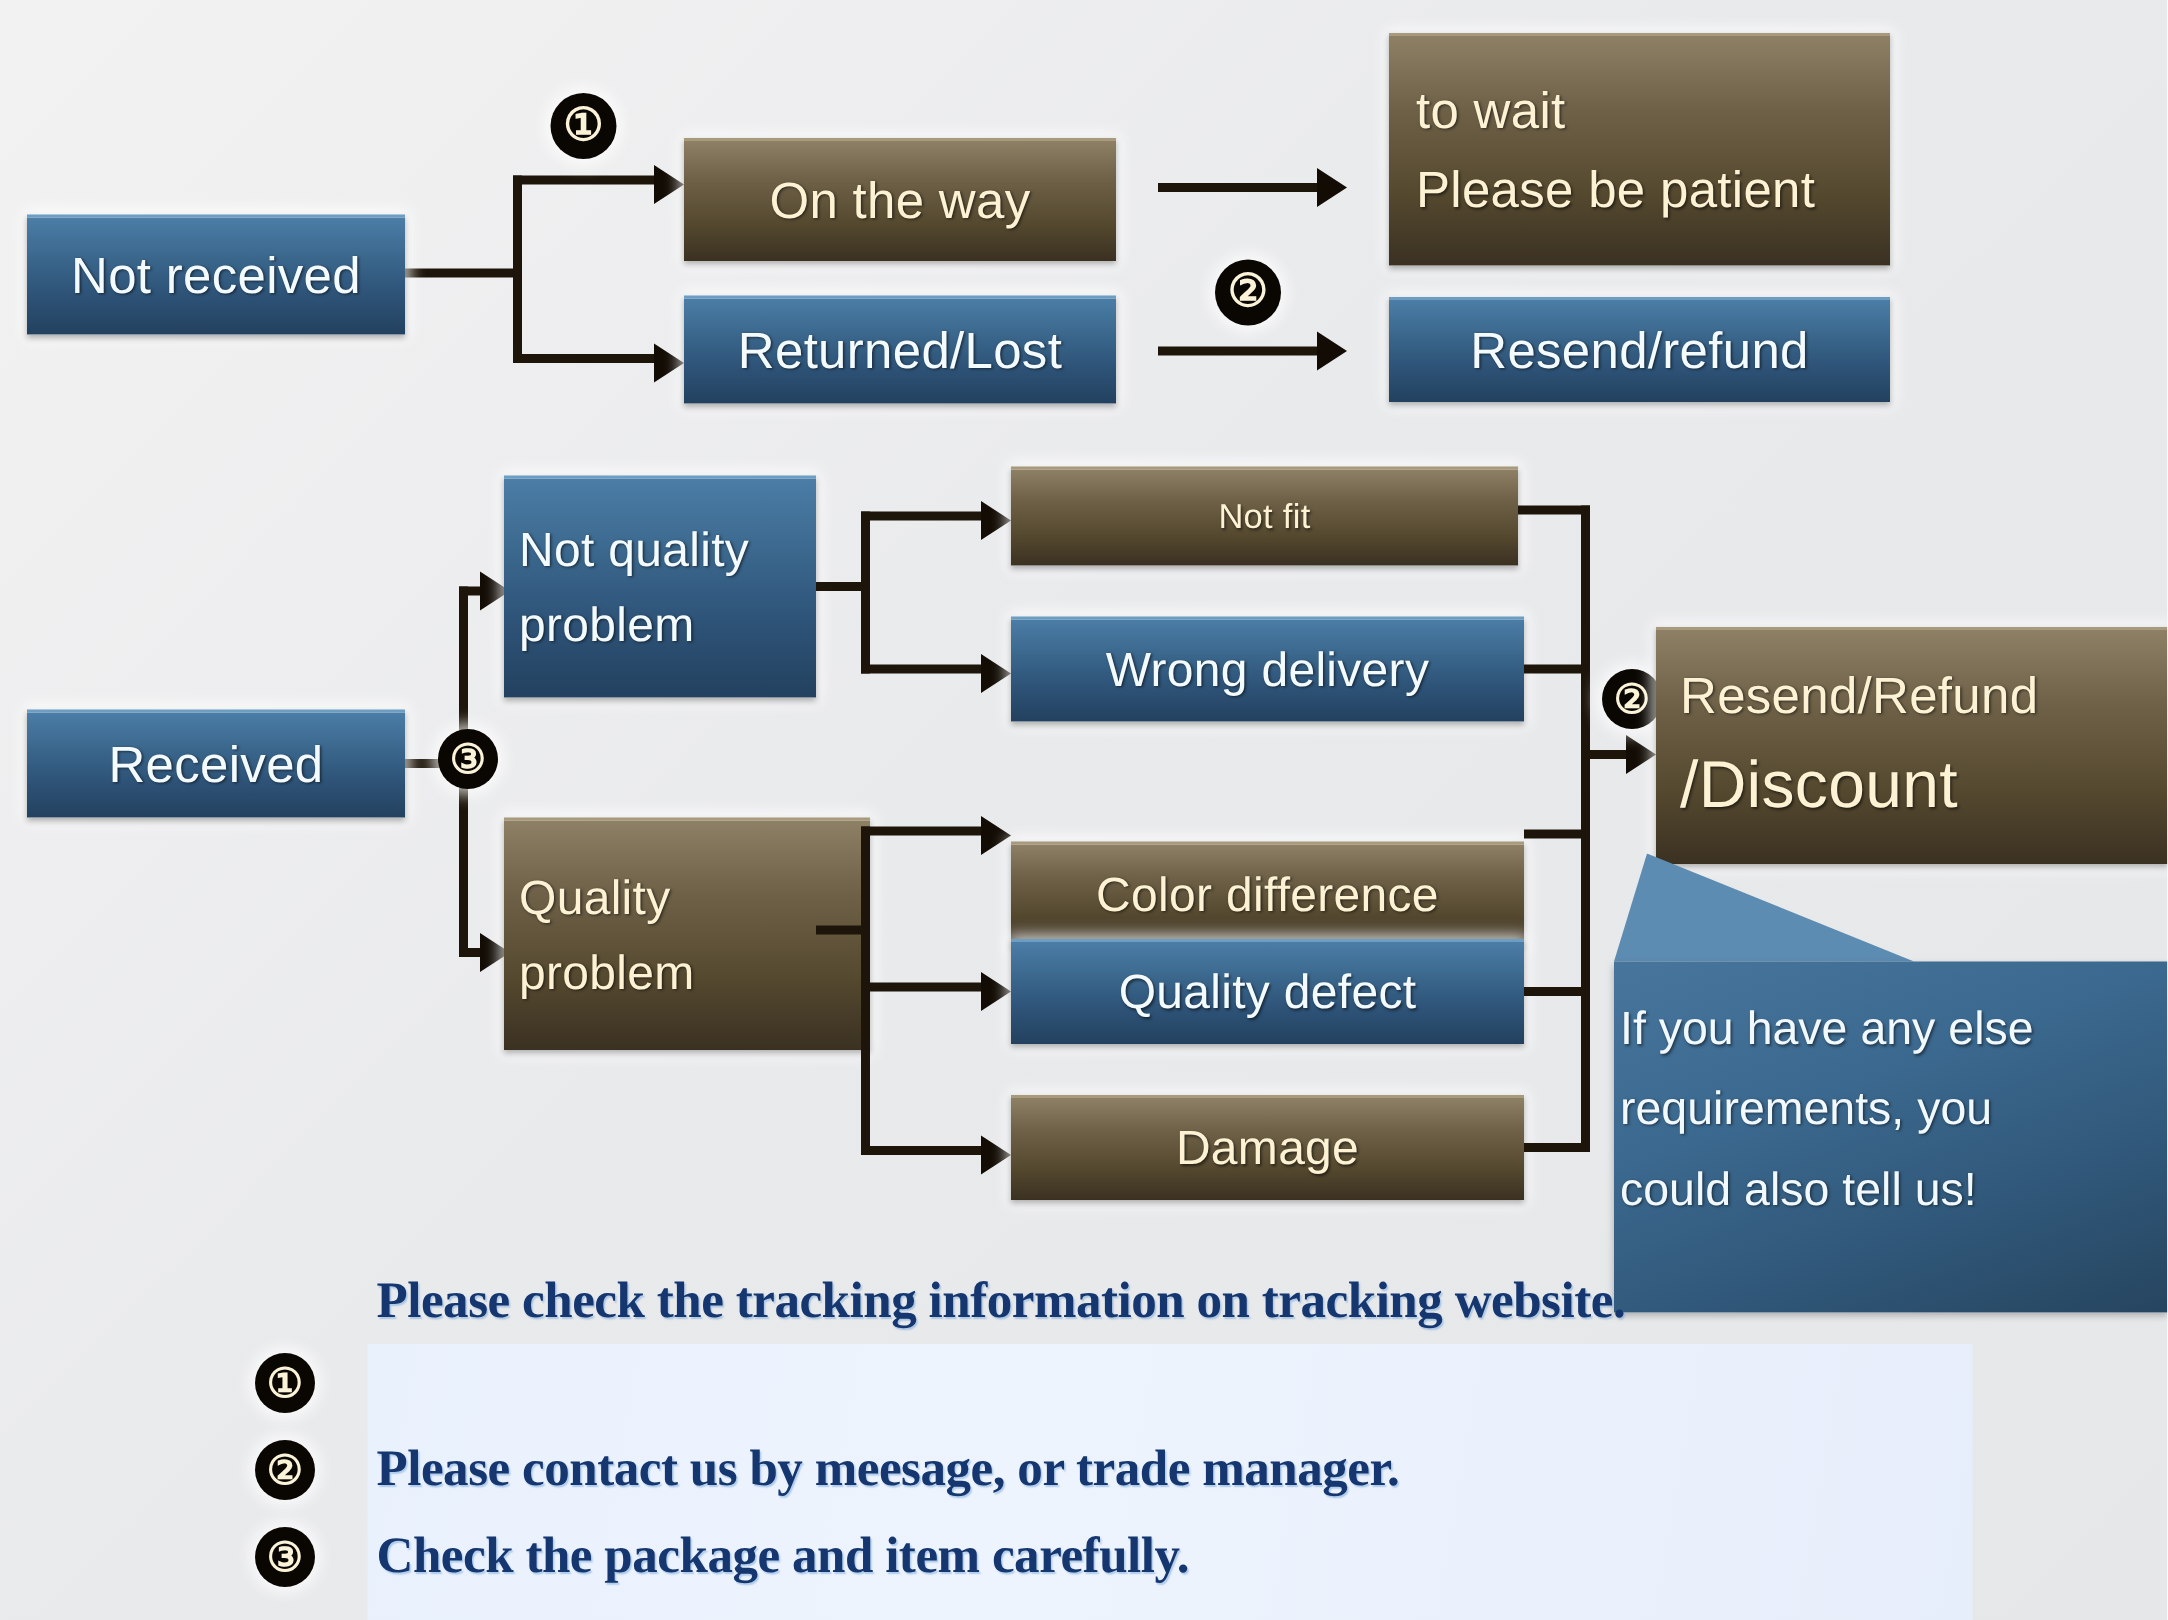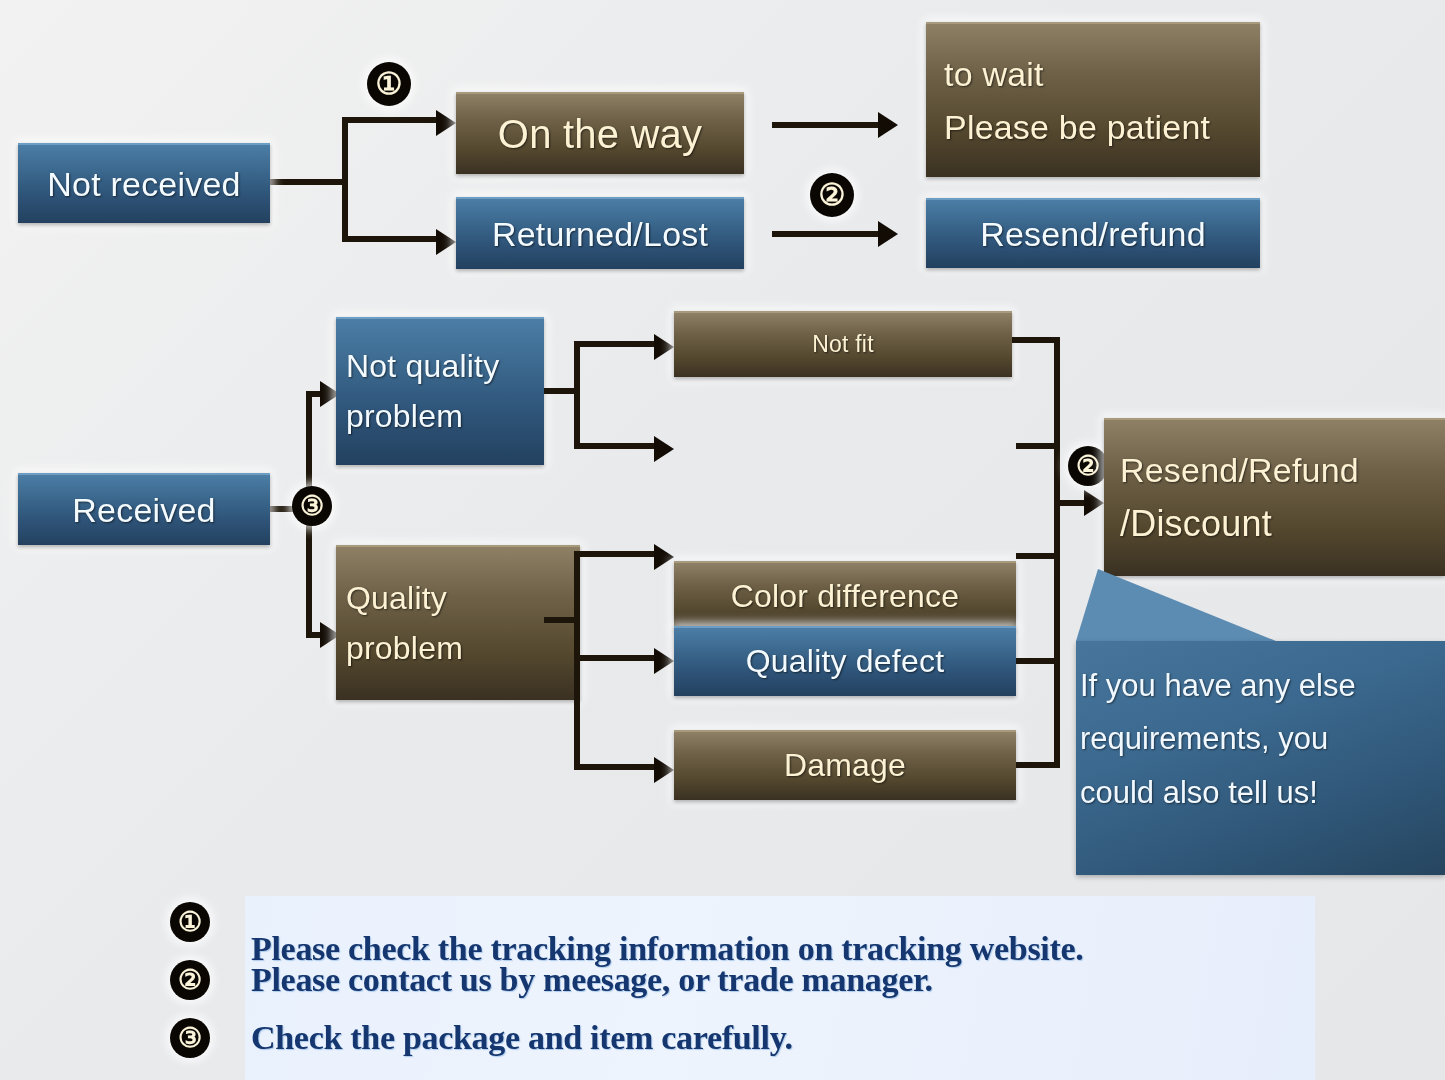--- a/index.html
+++ b/index.html
@@ -123,21 +123,21 @@
   <div class="arrow" style="left:436px; top:110px;"></div>
   <div class="arrow" style="left:436px; top:229px;"></div>
 
   <div class="node blue center" style="left:18px; top:143px; width:252px; height:80px;">
     <span class="lbl" style="font-size:34px;">Not received</span>
   </div>
 
   <div class="marker" style="left:367px; top:62px;">①</div>
 
   <div class="node brown center" style="left:456px; top:92px; width:288px; height:82px;">
-    <span class="lbl" style="font-size:40px;">On the way</span>
+    <span class="lbl" style="font-size:34px;">On the way</span>
   </div>
 
   <div class="node blue center" style="left:456px; top:197px; width:288px; height:72px;">
     <span class="lbl" style="font-size:34px;">Returned/Lost</span>
   </div>
 
   <div class="conn h" style="left:772px; top:122px; width:112px;"></div>
   <div class="arrow" style="left:878px; top:112px;"></div>
 
   <div class="conn h" style="left:772px; top:231px; width:112px;"></div>
@@ -190,20 +190,23 @@
   <div class="conn h" style="left:574px; top:655px; width:86px;"></div>
   <div class="conn h" style="left:574px; top:764px; width:86px;"></div>
   <div class="arrow" style="left:654px; top:544px;"></div>
   <div class="arrow" style="left:654px; top:648px;"></div>
   <div class="arrow" style="left:654px; top:757px;"></div>
 
   <div class="node brown center" style="left:674px; top:311px; width:338px; height:66px;">
     <span class="lbl" style="font-size:23px;">Not fit</span>
   </div>
 
+  <div class="node blue center" style="left:674px; top:411px; width:342px; height:70px;">
+    <span class="lbl" style="font-size:32px;">Wrong delivery</span>
+  </div>
 
   <div class="node brown center" style="left:674px; top:521px; width:342px; height:70px;margin-top:40px;">
     <span class="lbl" style="font-size:32px;">Color difference</span>
   </div>
 
   <div class="node blue center" style="left:674px; top:626px; width:342px; height:70px;">
     <span class="lbl" style="font-size:32px;">Quality defect</span>
   </div>
 
   <div class="node brown center" style="left:674px; top:730px; width:342px; height:70px;">
@@ -216,37 +219,37 @@
   <div class="conn h" style="left:1016px; top:658px; width:44px;"></div>
   <div class="conn h" style="left:1016px; top:762px; width:44px;"></div>
   <div class="conn v" style="left:1054px; top:337px; height:431px;"></div>
   <div class="conn h" style="left:1054px; top:500px; width:36px;"></div>
   <div class="arrow" style="left:1084px; top:490px;"></div>
 
   <div class="marker marker-sm" style="left:1068px; top:446px;">②</div>
 
   <div class="node brown leftal" style="left:1104px; top:418px; width:341px; height:158px; flex-direction:column; justify-content:center; padding:0 16px;">
     <span class="lbl" style="font-size:34px;">Resend/Refund</span>
-    <span class="lbl" style="font-size:36px;">/Discount</span>
+    <span class="lbl" style="font-size:44px;">/Discount</span>
   </div>
 
   <svg style="position:absolute; left:1076px; top:569px; width:370px; height:80px;">
     <polygon points="22,0 200,72 0,72" fill="#5d8cb3"></polygon>
   </svg>
 
   <div id="bubble" style="left:1076px; top:641px; width:369px; height:234px;">
     <span class="bline">If you have any else</span><br>
     <span class="bline">requirements, you</span><br>
     <span class="bline">could also tell us!</span>
   </div>
 
   <div id="legend-bg" style="left:245px; top:896px; width:1070px; height:184px;"></div>
 
   <div class="marker marker-sm" style="left:170px; top:902px;">①</div>
-  <div class="legend-txt" style="left:251px; top:930px;">Please check the tracking information on tracking website.</div>
+  <div class="legend-txt" style="left:251px; top:849px;">Please check the tracking information on tracking website.</div>
 
   <div class="marker marker-sm" style="left:170px; top:960px;">②</div>
   <div class="legend-txt" style="left:251px; top:961px;">Please contact us by meesage, or trade manager.</div>
 
   <div class="marker marker-sm" style="left:170px; top:1018px;">③</div>
   <div class="legend-txt" style="left:251px; top:1019px;">Check the package and item carefully.</div>
 
 </div>
 
 </body></html>

